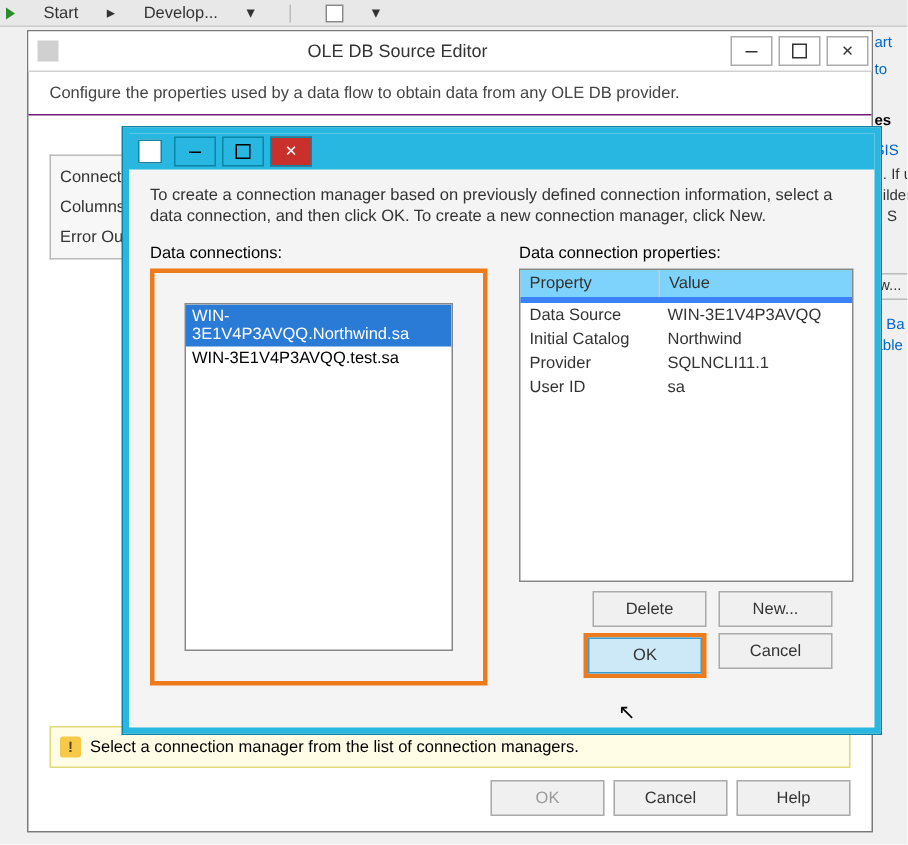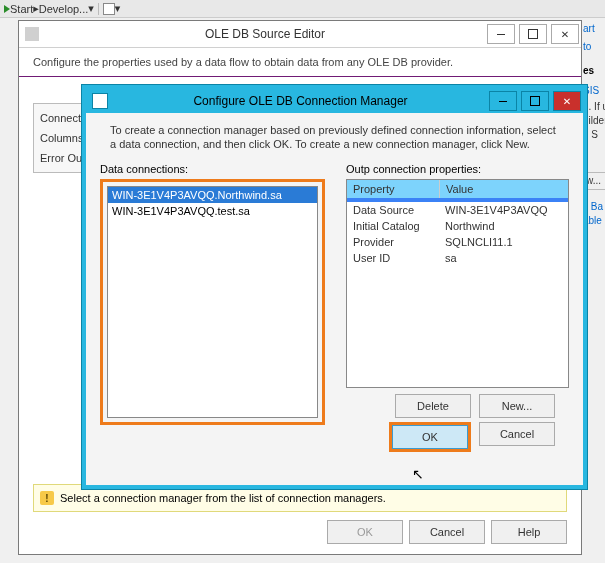--- a/index.html
+++ b/index.html
@@ -1,17 +1,17 @@
 <!DOCTYPE html>
 <html><head>
 <meta charset="utf-8">
 <style>
   html,body{margin:0;padding:0;font-family:"Segoe UI",Tahoma,sans-serif;font-size:11px;color:#000;background:#fff;width:605px;height:563px;overflow:hidden}
   .desktop{position:relative;width:605px;height:563px;background:#f0f0f0}
-  .toolbar-frag{position:absolute;left:0;top:0;width:605px;height:18px;background:#e8e8e8;border-bottom:1px solid #ccc;display:flex;align-items:center;gap:0;padding:0 4px;box-sizing:border-box}
+  .toolbar-frag{position:absolute;left:0;top:0;width:605px;height:18px;background:#e8e8e8;border-bottom:1px solid #ccc;display:flex;align-items:center;gap:19px;padding:0 4px;box-sizing:border-box}
   .toolbar-frag .play{width:0;height:0;border-left:6px solid #2a8c2a;border-top:4px solid transparent;border-bottom:4px solid transparent}
   .toolbar-frag span{color:#333}
   .toolbar-frag .sq{width:10px;height:10px;border:1px solid #888;background:#fff}
   .right-fragments{position:absolute;right:0;top:22px;width:22px;height:520px;color:#0066cc;font-size:10px;line-height:14px;overflow:hidden}
   .right-fragments div{white-space:nowrap}
 
   
   .win-source{position:absolute;left:18px;top:20px;width:562px;height:533px;background:#fff;border:1px solid #7a7a7a}
   .titlebar{height:26px;background:#fff;display:flex;align-items:center;border-bottom:1px solid #d0d0d0}
   .title-icon{width:14px;height:14px;margin:0 6px;background:#d0d0d0}
@@ -35,26 +35,26 @@
   .win-config{position:absolute;left:82px;top:85px;width:497px;height:396px;background:#f4f4f4;border:4px solid #28b7e0;box-shadow:0 0 0 1px #0b84a6}
   .cfg-title{height:24px;background:#28b7e0;display:flex;align-items:center}
   .cfg-title .icon{width:14px;height:14px;margin:0 6px;background:#fff;border:1px solid #0b84a6}
   .cfg-title .t{flex:1;text-align:center;color:#000;font-size:12px}
   .cfg-title .wc{display:flex}
   .cfg-title .wb{width:26px;height:18px;border:1px solid #0b84a6;margin:2px 2px;display:flex;align-items:center;justify-content:center;background:#28b7e0}
   .cfg-title .wb.min::before{content:"";width:8px;height:1px;background:#000}
   .cfg-title .wb.max::before{content:"";width:8px;height:8px;border:1px solid #000}
   .cfg-title .wb.close{background:#c9302c}
   .cfg-title .wb.close::before{content:"✕";color:#fff;font-size:10px}
-  .cfg-desc{padding:10px 24px 12px;font-size:11px;color:#333;line-height:14px}
+  .cfg-desc{padding:10px 14px 12px;font-size:11px;color:#333;line-height:14px}
   .cfg-main{display:flex;gap:21px;padding:0 14px}
   .panel-label{font-size:11px;margin-bottom:4px}
   .left-panel{width:225px}
   .right-panel{flex:1}
-  .left-box-hl{border:3px solid #ee7b1b;padding:4px}
+  .left-box-hl{border:3px solid #ee7b1b;padding:20px}
   .listbox{height:230px;border:1px solid #888;background:#fff;overflow:hidden}
   .listbox .item{padding:2px 4px;font-size:11px}
   .listbox .item.sel{background:#2a7bd6;color:#fff}
   .prop-grid{height:207px;border:1px solid #888;background:#fff}
   .prop-head{display:flex;background:#7dd3fc;border-bottom:4px solid #3b82f6}
   .prop-head div{padding:3px 6px;font-size:11px;color:#333}
   .prop-head .c1{width:80px;border-right:1px solid #ccc}
   .prop-row{display:flex}
   .prop-row div{padding:2px 6px;font-size:11px}
   .prop-row .c1{width:80px;color:#333}
@@ -77,21 +77,21 @@
     <span>Develop...</span>
     <span>▾</span>
     <span style="width:1px;height:12px;background:#bbb;margin:0 4px"></span>
     <span class="sq"></span>
     <span>▾</span>
   </div>
 
   <div class="right-fragments">
     <div>art</div>
     <div style="margin-top:4px">to</div>
-    <div style="margin-top:10px;color:#000;font-weight:bold">es</div>
+    <div style="margin-top:20px;color:#000;font-weight:bold">es</div>
     <div style="margin-top:6px">SIS</div>
     <div style="margin-top:2px;color:#333">d. If using</div>
     <div style="color:#333">uilder.</div>
     <div style="color:#333">n S</div>
     <div style="margin-top:30px;color:#333;border:1px solid #bbb;padding:1px 2px;width:18px">w...</div>
     <div style="margin-top:10px">y Ba</div>
     <div>able</div>
   </div>
 
   <div class="win-source">
@@ -119,41 +119,40 @@
         <div class="btn disabled">OK</div>
         <div class="btn">Cancel</div>
         <div class="btn">Help</div>
       </div>
     </div>
   </div>
 
   <div class="win-config">
     <div class="cfg-title">
       <div class="icon"></div>
-      <div class="t">Configure OLE DB Connection Manager</div>
       <div class="wc">
         <div class="wb min"></div>
         <div class="wb max"></div>
         <div class="wb close"></div>
       </div>
     </div>
     <div class="cfg-desc">To create a connection manager based on previously defined connection information, select a data connection, and then click OK. To create a new connection manager, click New.</div>
 
     <div class="cfg-main">
       <div class="left-panel">
         <div class="panel-label">Data connections:</div>
         <div class="left-box-hl">
           <div class="listbox">
             <div class="item sel">WIN-3E1V4P3AVQQ.Northwind.sa</div>
             <div class="item">WIN-3E1V4P3AVQQ.test.sa</div>
           </div>
         </div>
       </div>
       <div class="right-panel">
-        <div class="panel-label">Outp connection properties:</div>
+        <div class="panel-label">Data connection properties:</div>
         <div class="prop-grid">
           <div class="prop-head">
             <div class="c1">Property</div>
             <div class="c2">Value</div>
           </div>
           <div class="prop-row">
               <div class="c1">Data Source</div>
               <div class="c2">WIN-3E1V4P3AVQQ</div>
             </div>
           <div class="prop-row">

